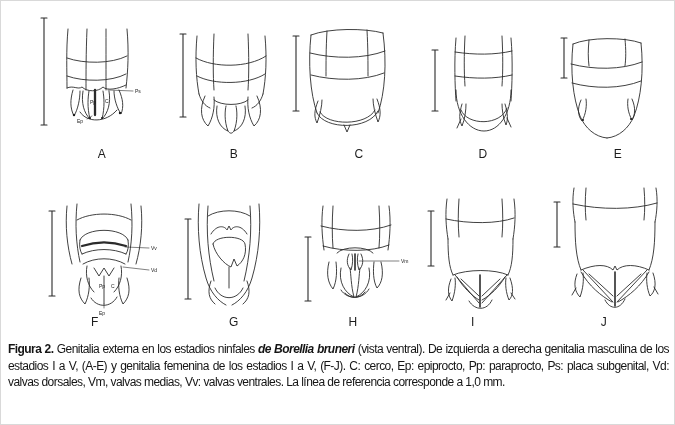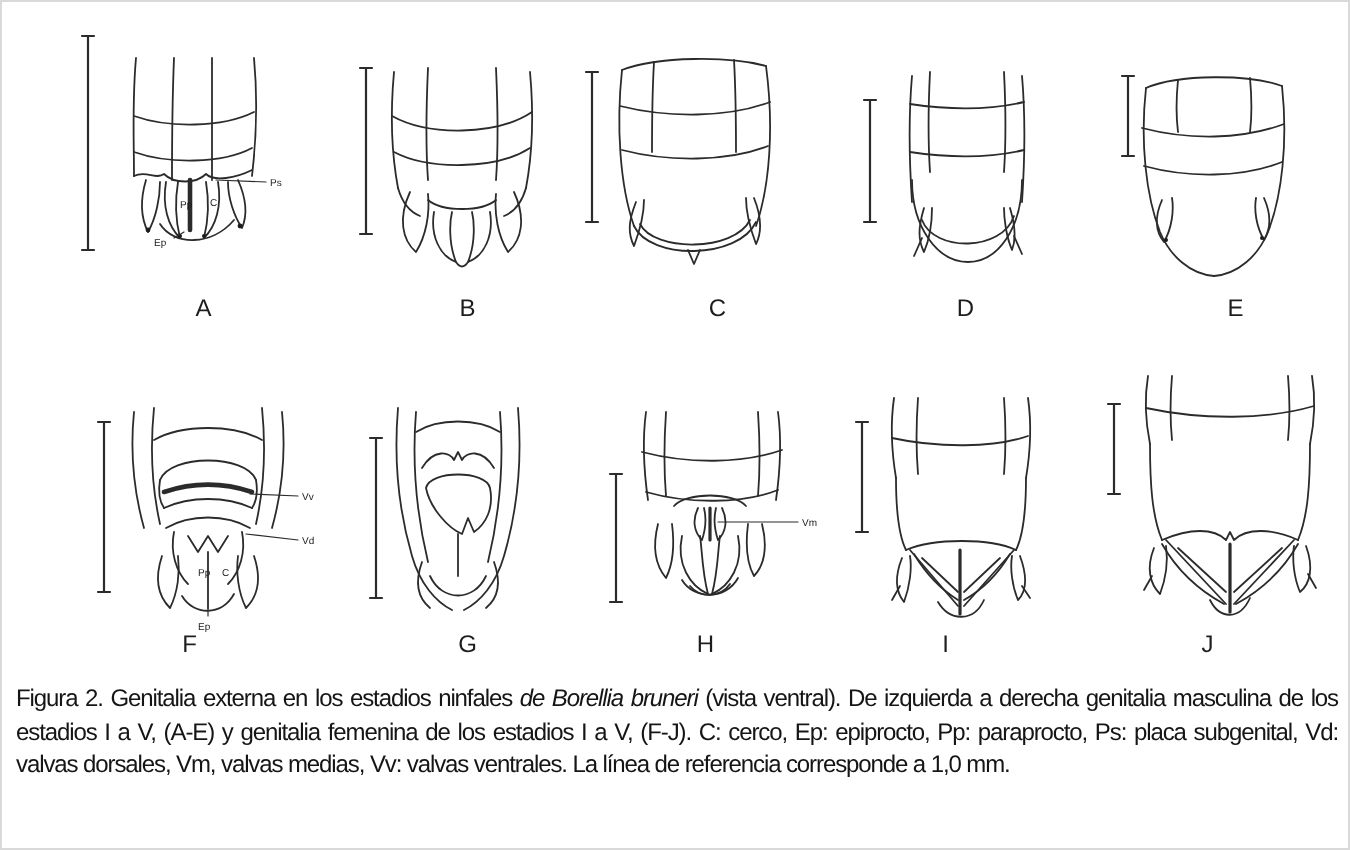--- a/index.html
+++ b/index.html
@@ -18,22 +18,22 @@
   svg.panel text{font-family:"Liberation Sans",sans-serif;font-size:5px;fill:#1c1c1c;stroke:none}
   .plabel{
     position:absolute;transform:translateX(-50%);
     font-size:12px;color:#1d1d1d;letter-spacing:.5px;line-height:12px;
   }
   .caption{
     position:absolute;left:7px;right:5px;top:340px;margin:0;
     font-size:12px;line-height:16.5px;letter-spacing:-0.55px;
     color:#151515;text-align:justify;
   }
-  .caption .fig-label{font-weight:400}
-  .caption .species{font-weight:400;font-style:italic}
+  .caption .fig-label{font-weight:700}
+  .caption .species{font-weight:700;font-style:italic}
 </style>
 </head>
 <body>
 
 <div class="stage">
 
   <svg class="panel" style="left:28px;top:10px" width="120" height="125" viewBox="0 0 120 125">
     <g>
       <path class="bar" d="M12,7h6 M15,7v107 M12,114h6"></path>
     </g>

